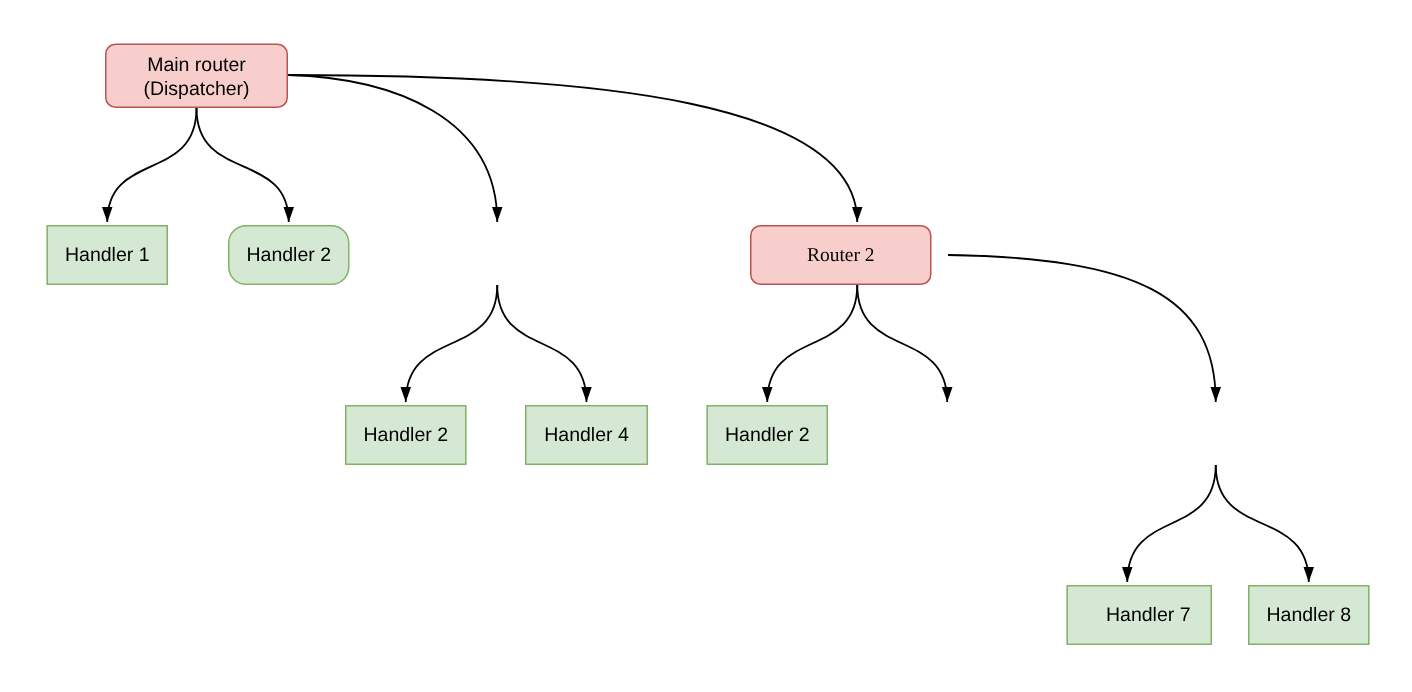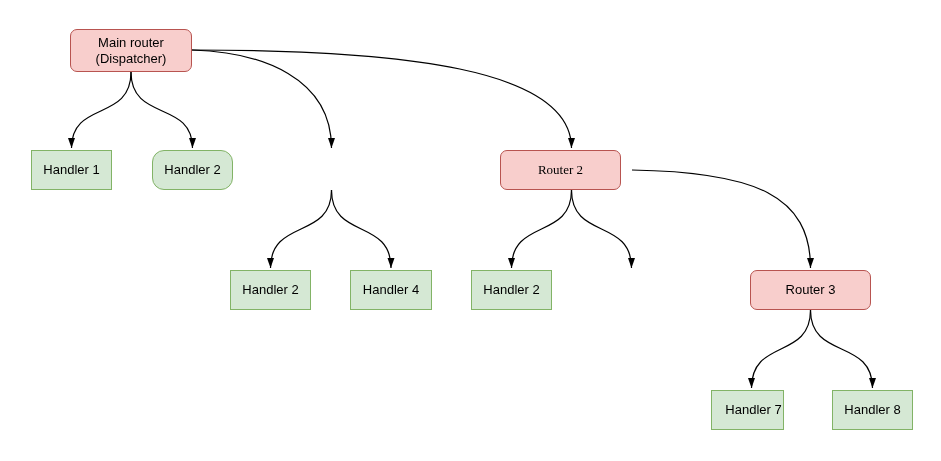--- a/index.html
+++ b/index.html
@@ -83,19 +83,18 @@
 
   <div class="node router" style="left:500px; top:150px; width:121px; height:40px;font-family:Liberation Serif, serif;">Router 2</div>
 
   <div class="node handler" style="left:230px; top:270px; width:81px; height:40px;">Handler 2</div>
 
   <div class="node handler" style="left:350px; top:270px; width:82px; height:40px;text-align:center;">Handler 4</div>
 
   <div class="node handler" style="left:471px; top:270px; width:81px; height:40px;">Handler 2</div>
 
 
-  <div class="node router" style="left:750px; top:270px; width:121px; height:40px;">Router 3</div>
 
-  <div class="node handler" style="left:711px; top:390px; width:73px; height:40px;padding-left:12px;">Handler 7</div>
+  <div class="node handler" style="left:711px; top:390px; width:97px; height:40px;padding-left:12px;">Handler 7</div>
 
   <div class="node handler" style="left:832px; top:390px; width:81px; height:40px;">Handler 8</div>
 
 </div>
 
 </body></html>

